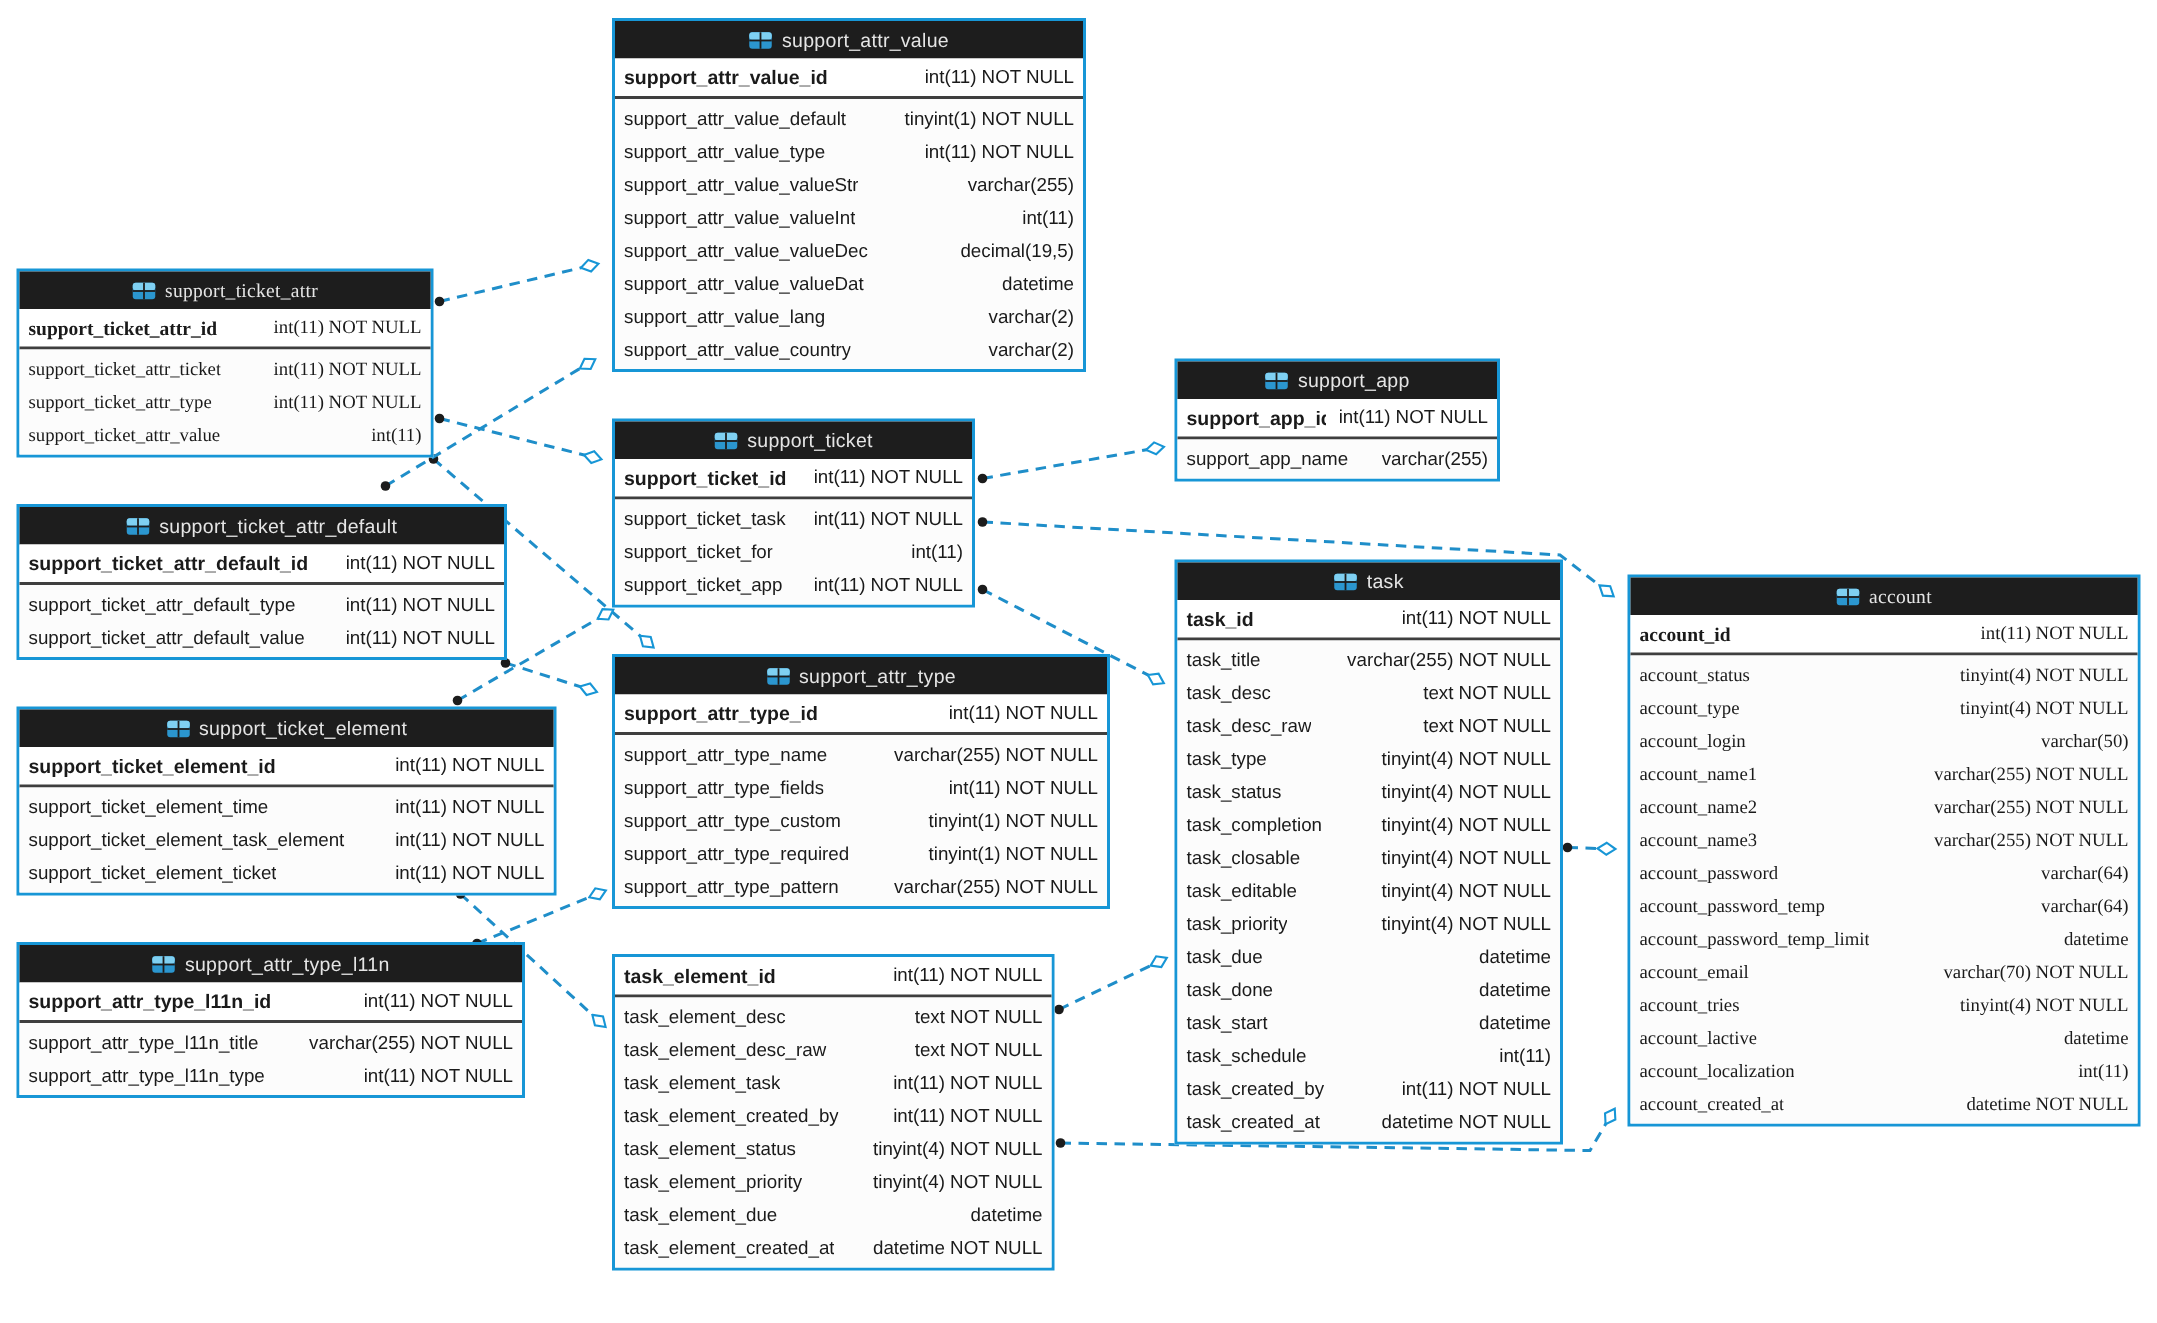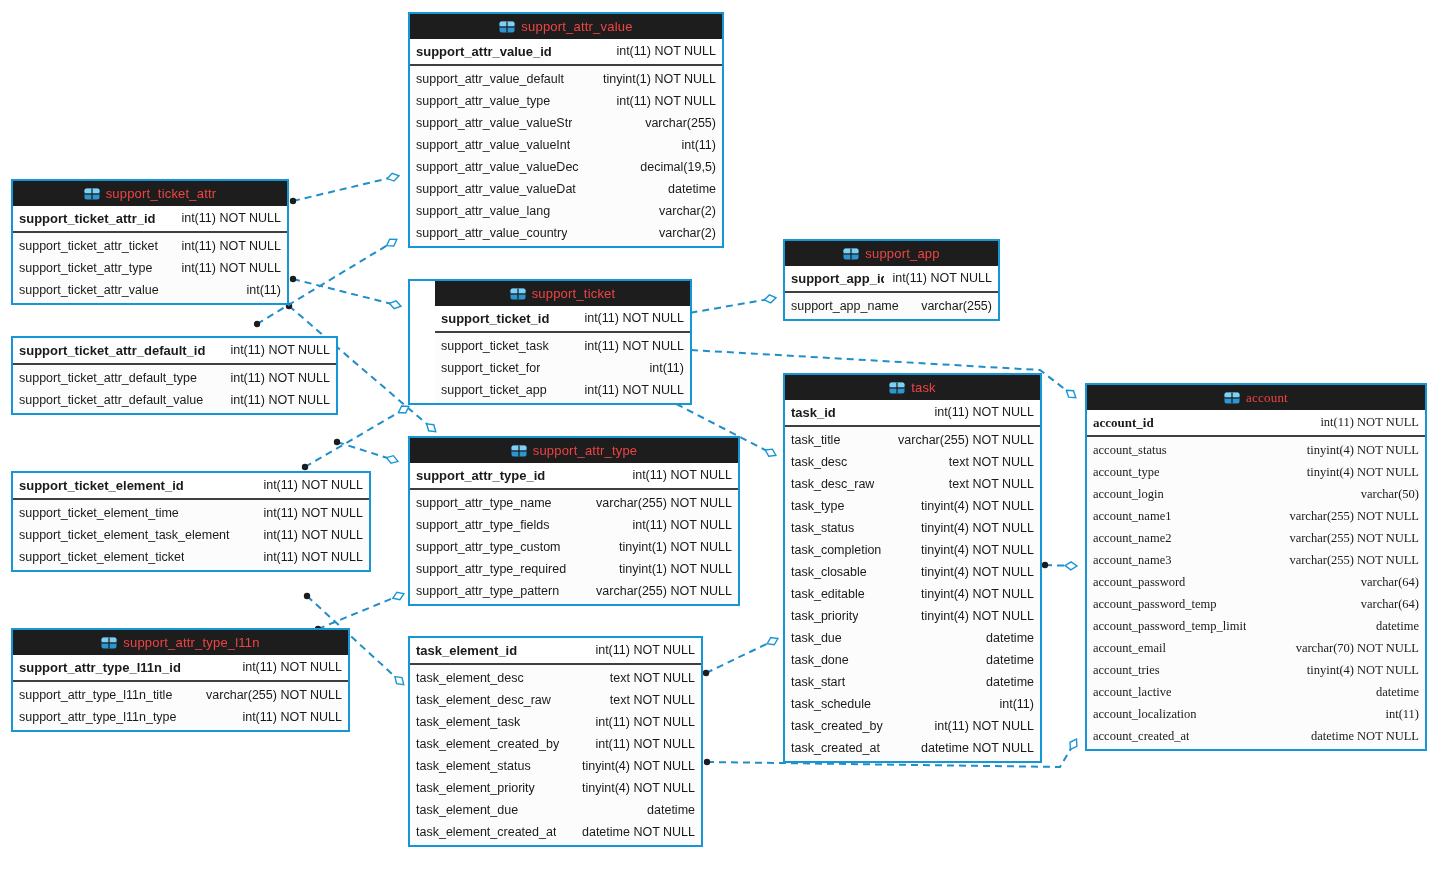--- a/index.html
+++ b/index.html
@@ -1,21 +1,21 @@
 <!DOCTYPE html>
 <html><head>
 <meta charset="utf-8">
 <style>
   html,body{margin:0;padding:0;background:#ffffff;}
   #canvas{position:relative;width:1438px;height:882px;background:#ffffff;overflow:hidden;
           font-family:"Liberation Sans","DejaVu Sans",sans-serif;}
   .layer{position:absolute;left:0;top:0;pointer-events:none;}
   .tbl{position:absolute;border:2px solid #1796d6;background:#ffffff;box-sizing:border-box;
        box-shadow:0 0 0 0 transparent;}
-  .hdr{background:#1d1d1d;color:#ef4444;height:25px;display:flex;align-items:center;
+  .hdr{background:#1d1d1d;color:#e5e5e5;height:25px;display:flex;align-items:center;
        justify-content:center;gap:6px;font-size:13px;letter-spacing:0.2px;}
   .ticon{width:16px;height:12px;flex:0 0 auto;}
   .row{display:flex;justify-content:space-between;align-items:center;height:22px;
        line-height:22px;font-size:12.5px;color:#1a1a1a;padding:0 6px;box-sizing:border-box;}
   .row.pk{height:27px;line-height:27px;border-bottom:2px solid #3f3f3f;background:#ffffff;}
   .row.pk .cn{font-weight:bold;font-size:13px;}
   .cols{padding:2px 0;background:#fcfcfc;}
   .cn{white-space:nowrap;overflow:hidden;}
   .ct{white-space:nowrap;padding-left:8px;text-align:right;}
   polyline.rel{fill:none;stroke:#1f8ec9;stroke-width:2;stroke-dasharray:7 5;}
@@ -92,21 +92,21 @@
         <div class="row">
           <span class="cn">support_attr_value_lang</span>
           <span class="ct">varchar(2)</span>
         </div>
         <div class="row">
           <span class="cn">support_attr_value_country</span>
           <span class="ct">varchar(2)</span>
         </div>
       </div>
     </div>
-    <div class="tbl" style="left: 11px; top: 179px; width: 278px;">
+    <div class="tbl" style="left: 11px; top: 179px; width: 278px; font-family: Liberation Serif, serif;">
       <div class="hdr">
         <svg class="ticon" viewBox="0 0 16 12">
           <rect x="0.5" y="0.5" width="15" height="11" rx="2" fill="#2b96cf"></rect>
           <rect x="0.5" y="0.5" width="15" height="5" rx="2" fill="#7fd0f2"></rect>
           <rect x="7.4" y="0.5" width="1.2" height="11" fill="#1d1d1d"></rect>
           <rect x="0.5" y="5.4" width="15" height="1.2" fill="#1d1d1d"></rect>
         </svg>
         <span class="tname">support_ticket_attr</span>
       </div>
       <div class="row pk">
@@ -122,36 +122,54 @@
           <span class="cn">support_ticket_attr_type</span>
           <span class="ct">int(11) NOT NULL</span>
         </div>
         <div class="row">
           <span class="cn">support_ticket_attr_value</span>
           <span class="ct">int(11)</span>
         </div>
       </div>
     </div>
     <div class="tbl" style="left: 11px; top: 336px; width: 327px;">
+      <div class="hdr">
+        <svg class="ticon" viewBox="0 0 16 12">
+          <rect x="0.5" y="0.5" width="15" height="11" rx="2" fill="#2b96cf"></rect>
+          <rect x="0.5" y="0.5" width="15" height="5" rx="2" fill="#7fd0f2"></rect>
+          <rect x="7.4" y="0.5" width="1.2" height="11" fill="#1d1d1d"></rect>
+          <rect x="0.5" y="5.4" width="15" height="1.2" fill="#1d1d1d"></rect>
+        </svg>
+        <span class="tname">support_ticket_attr_default</span>
+      </div>
       <div class="row pk">
         <span class="cn">support_ticket_attr_default_id</span>
         <span class="ct">int(11) NOT NULL</span>
       </div>
       <div class="cols">
         <div class="row">
           <span class="cn">support_ticket_attr_default_type</span>
           <span class="ct">int(11) NOT NULL</span>
         </div>
         <div class="row">
           <span class="cn">support_ticket_attr_default_value</span>
           <span class="ct">int(11) NOT NULL</span>
         </div>
       </div>
     </div>
     <div class="tbl" style="left: 11px; top: 471px; width: 360px;">
+      <div class="hdr">
+        <svg class="ticon" viewBox="0 0 16 12">
+          <rect x="0.5" y="0.5" width="15" height="11" rx="2" fill="#2b96cf"></rect>
+          <rect x="0.5" y="0.5" width="15" height="5" rx="2" fill="#7fd0f2"></rect>
+          <rect x="7.4" y="0.5" width="1.2" height="11" fill="#1d1d1d"></rect>
+          <rect x="0.5" y="5.4" width="15" height="1.2" fill="#1d1d1d"></rect>
+        </svg>
+        <span class="tname">support_ticket_element</span>
+      </div>
       <div class="row pk">
         <span class="cn">support_ticket_element_id</span>
         <span class="ct">int(11) NOT NULL</span>
       </div>
       <div class="cols">
         <div class="row">
           <span class="cn">support_ticket_element_time</span>
           <span class="ct">int(11) NOT NULL</span>
         </div>
         <div class="row">
@@ -182,21 +200,21 @@
         <div class="row">
           <span class="cn">support_attr_type_l11n_title</span>
           <span class="ct">varchar(255) NOT NULL</span>
         </div>
         <div class="row">
           <span class="cn">support_attr_type_l11n_type</span>
           <span class="ct">int(11) NOT NULL</span>
         </div>
       </div>
     </div>
-    <div class="tbl" style="left: 408px; top: 279px; width: 284px; padding-left: 25px;">
+    <div class="tbl" style="left: 408px; top: 279px; width: 242px;">
       <div class="hdr">
         <svg class="ticon" viewBox="0 0 16 12">
           <rect x="0.5" y="0.5" width="15" height="11" rx="2" fill="#2b96cf"></rect>
           <rect x="0.5" y="0.5" width="15" height="5" rx="2" fill="#7fd0f2"></rect>
           <rect x="7.4" y="0.5" width="1.2" height="11" fill="#1d1d1d"></rect>
           <rect x="0.5" y="5.4" width="15" height="1.2" fill="#1d1d1d"></rect>
         </svg>
         <span class="tname">support_ticket</span>
       </div>
       <div class="row pk">

